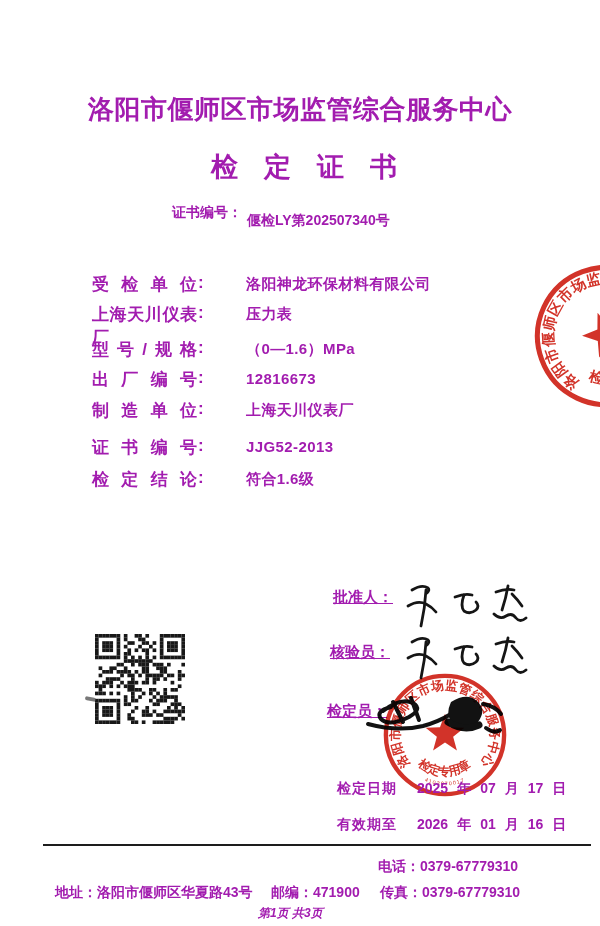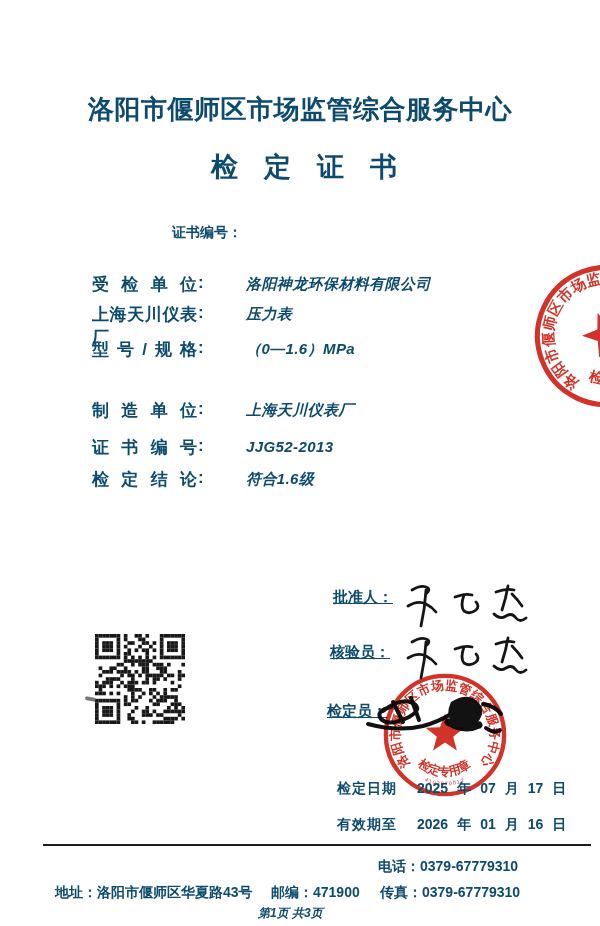--- a/index.html
+++ b/index.html
@@ -1,60 +1,65 @@
 <!DOCTYPE html>
 <html><head>
 <meta charset="utf-8">
 <style>
   html,body{margin:0;padding:0;background:#fff;}
   .page{
     position:relative;width:600px;height:926px;background:#fff;overflow:hidden;
-    font-family:"Liberation Sans","DejaVu Sans",sans-serif;color:#0c4a6e;
+    font-family:"Liberation Sans","DejaVu Sans",sans-serif;color:#a21caf;
   }
   .abs{position:absolute;white-space:nowrap;}
   .org-title{top:92px;left:0;right:0;text-align:center;font-size:26px;font-weight:700;letter-spacing:.5px;}
   .doc-title{top:149px;left:0;right:0;text-align:center;font-size:27px;font-weight:700;letter-spacing:26px;text-indent:26px;padding-left:8px;}
-  .certno-label{top:224px;left:172px;font-size:14px;font-weight:700;}
+  .certno-label{top:204px;left:172px;font-size:14px;font-weight:700;}
   .certno-value{top:212px;left:247px;font-size:14px;font-weight:600;}
   .field-row{position:absolute;left:92px;right:0;height:22px;}
   .field-label{display:inline-block;width:105px;font-size:17px;font-weight:700;text-align:justify;text-align-last:justify;vertical-align:top;}
   .field-colon{font-size:17px;font-weight:700;margin-left:1px;}
-  .field-value{position:absolute;left:154px;top:2px;font-size:15px;font-weight:600;letter-spacing:.4px;font-style:italic;}
+  .field-value{position:absolute;left:154px;top:2px;font-size:15px;font-weight:600;letter-spacing:.4px;}
   .sig-label{font-size:15px;font-weight:700;text-decoration:underline;}
   .sig-svg{position:absolute;mix-blend-mode:multiply;}
   .stamp{position:absolute;mix-blend-mode:multiply;opacity:.93;}
   .date-row{position:absolute;left:337px;display:flex;gap:9px;font-size:14px;font-weight:700;}
   .date-row .lbl{margin-right:11px;letter-spacing:1px;text-align:right;}
   .hr{position:absolute;left:43px;top:844px;width:548px;height:2px;background:#1d1d1d;}
   .foot{font-size:14px;font-weight:700;letter-spacing:0;}
   .page-info{font-size:12px;font-weight:600;font-style:italic;}
   .ink-mark{position:absolute;left:85px;top:697px;width:11px;height:4px;background:#4c4c4c;border-radius:2px;transform:rotate(10deg);opacity:.75;}
   svg text{font-family:"Liberation Sans","DejaVu Sans",sans-serif;}
 </style>
 </head>
 <body>
 
 <div class="page">
 
   <div class="abs org-title">洛阳市偃师区市场监管综合服务中心</div>
   <div class="abs doc-title">检定证书</div>
 
   <div class="abs certno-label">证书编号：</div>
+  <div class="abs certno-value">偃检LY第202507340号</div>
 
   <div class="field-row" style="top:273px">
     <span class="field-label">受检单位</span><span class="field-colon">:</span>
     <span class="field-value">洛阳神龙环保材料有限公司</span>
   </div>
   <div class="field-row" style="top:303px">
     <span class="field-label">上海天川仪表厂</span><span class="field-colon">:</span>
     <span class="field-value">压力表</span>
   </div>
   <div class="field-row" style="top:338px">
     <span class="field-label">型号/规格</span><span class="field-colon">:</span>
     <span class="field-value">（0—1.6）MPa</span>
+  </div>
+  <div class="field-row" style="top:368px">
+    <span class="field-label">出厂编号</span><span class="field-colon">:</span>
+    <span class="field-value">12816673</span>
   </div>
   <div class="field-row" style="top:399px">
     <span class="field-label">制造单位</span><span class="field-colon">:</span>
     <span class="field-value">上海天川仪表厂</span>
   </div>
   <div class="field-row" style="top:436px">
     <span class="field-label">证书编号</span><span class="field-colon">:</span>
     <span class="field-value">JJG52-2013</span>
   </div>
   <div class="field-row" style="top:468px">

